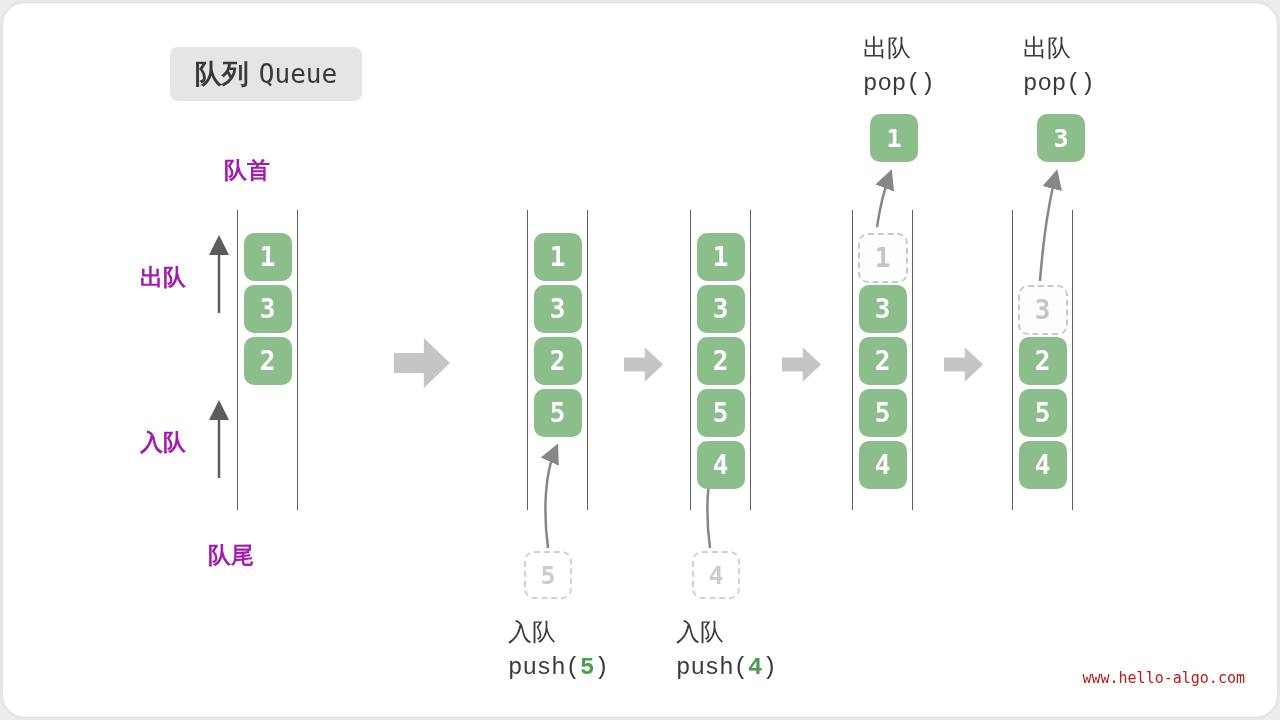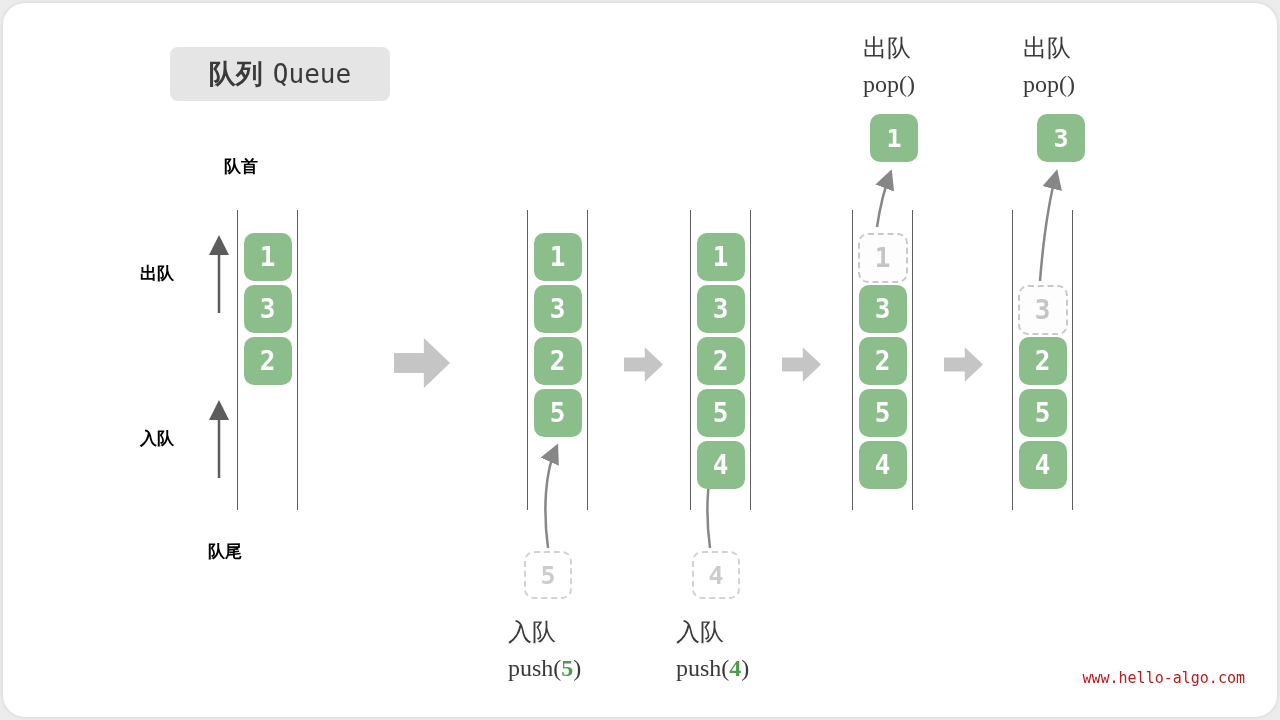--- a/index.html
+++ b/index.html
@@ -11,30 +11,30 @@
   }
   .card{
     position:absolute;left:3px;top:3px;width:1274px;height:714px;
     background:#ffffff;border-radius:22px;
     box-shadow:0 0 5px rgba(0,0,0,0.10);
   }
   .canvas{position:absolute;left:0;top:0;width:1280px;height:720px;}
 
   
   .title-box{
-    position:absolute;left:170px;top:47px;width:220px;height:54px;
+    position:absolute;left:170px;top:47px;width:192px;height:54px;
     background:#e5e5e5;border-radius:8px;
     display:flex;align-items:center;justify-content:center;gap:10px;
     color:#3a3a3a;
   }
   .title-zh{font-weight:700;font-size:27px;}
   .title-en{font-family:"DejaVu Sans Mono","Liberation Mono",monospace;font-size:26px;}
 
   
-  .lbl{position:absolute;color:#000000;font-weight:700;font-size:17px;white-space:nowrap;}
+  .lbl{position:absolute;color:#a21caf;font-weight:700;font-size:23px;white-space:nowrap;}
   .lbl-front{left:224px;top:155px;}
   .lbl-rear{left:208px;top:540px;}
   .lbl-deq{left:140px;top:262px;}
   .lbl-enq{left:140px;top:427px;}
 
   
   .queue{
     position:absolute;top:210px;height:300px;width:59px;
     border-left:1.5px solid #5f5f5f;border-right:1.5px solid #5f5f5f;
   }
@@ -70,21 +70,21 @@
     background:#8cbe8c;color:#ffffff;
     display:flex;align-items:center;justify-content:center;
     font-family:"DejaVu Sans Mono","Liberation Mono",monospace;font-size:25px;font-weight:600;
   }
   .popped-q4{left:870px;top:114px;}
   .popped-q5{left:1037px;top:114px;}
 
   
   .action{position:absolute;color:#3a3a3a;font-size:24px;line-height:36px;white-space:nowrap;}
   .action .zh{display:block;}
-  .action .code{display:block;font-family:Liberation Serif, serif;font-size:24px;}
+  .action .code{display:block;font-family:Liberation Mono, monospace;font-size:24px;}
   .action .arg{color:#4e9b4e;font-weight:700;}
   .act-push5{left:508px;top:614px;}
   .act-push4{left:676px;top:614px;}
   .act-pop1{left:863px;top:30px;}
   .act-pop3{left:1023px;top:30px;}
 
   
   .barrow{position:absolute;}
   .ba1{left:394px;top:338px;width:56px;height:50px;}
   .ba2{left:624px;top:346px;width:39px;height:37px;}

